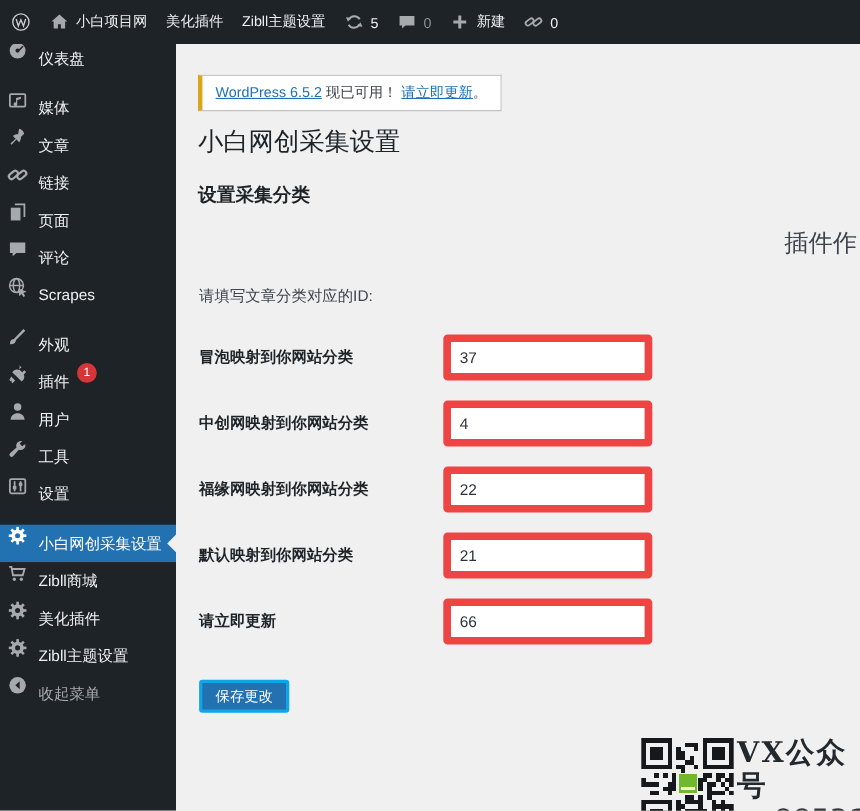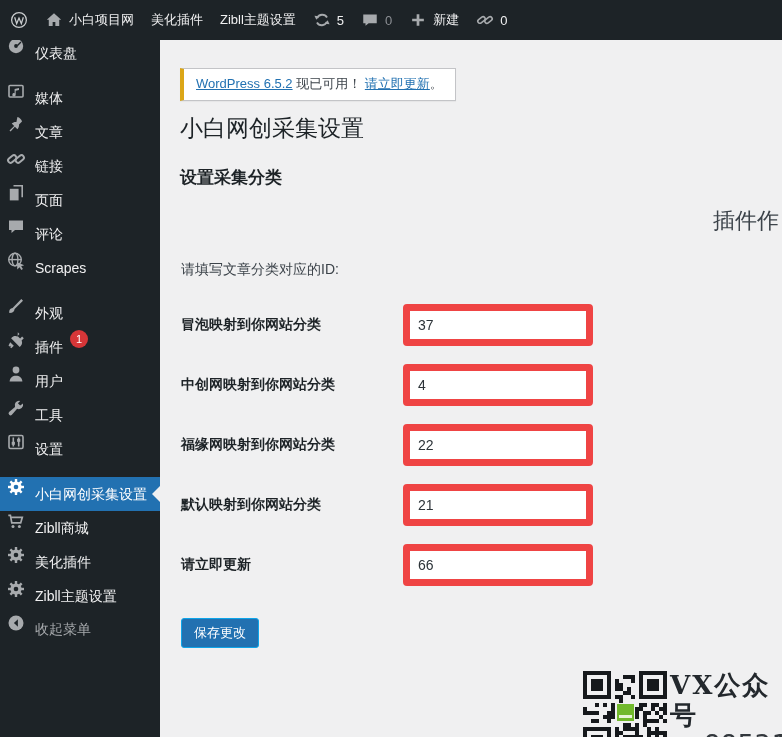--- a/index.html
+++ b/index.html
@@ -36,21 +36,21 @@
   .mi-row.active{background:#2271b1;color:#fff;}
   .mi-row.active .ico{color:#fff;}
   .mi-row.active::after{
     content:"";position:absolute;right:0;top:50%;margin-top:-8px;
     border:8px solid transparent;border-right-color:#f0f0f1;
   }
   .badge{
     background:#d63638;color:#fff;border-radius:50%;min-width:18px;height:18px;
     line-height:18px;text-align:center;font-size:11px;margin-left:7px;display:inline-block;
   }
-  .mi-row.collapse, .mi-row.collapse .ico{color:#a7aaad;font-family:Liberation Mono, monospace;}
+  .mi-row.collapse, .mi-row.collapse .ico{color:#a7aaad;}
   .cut{fill:#1d2327;}
   .active .cut{fill:#2271b1;}
   
   .content{position:absolute;left:160px;top:28px;right:0;bottom:0;}
   .notice{
     position:absolute;left:20px;top:40px;background:#fff;
     border:1px solid #c3c4c7;border-left:4px solid #dba617;
     padding:5px 12px;font-size:13px;color:#3c434a;white-space:nowrap;
     box-shadow:0 1px 1px rgba(0,0,0,.04);line-height:1.6;
   }
@@ -61,21 +61,21 @@
   .intro{position:absolute;left:21px;top:233px;margin:0;font-size:14px;color:#3c434a;}
   .frow{position:absolute;left:21px;height:30px;display:flex;align-items:center;}
   .frow label{width:222px;font-size:14px;font-weight:700;color:#1d2327;flex:none;}
   .frow input{
     width:160px;height:28px;border:7px solid #ef4444;border-radius:4px;
     padding:0 8px;font-size:14px;color:#2c3338;background:#fff;outline:none;
     font-family:"Liberation Sans",sans-serif;
   }
   .save-btn{
     position:absolute;left:21px;top:590px;height:30px;padding:0 12px;
-    background:#2271b1;border:1px solid #0ea5e9;border-radius:3px;color:#fff;
+    background:#2271b1;border:3px solid #0ea5e9;border-radius:3px;color:#fff;
     font-size:13px;cursor:pointer;font-family:"Liberation Sans",sans-serif;
   }
   
   .watermark{position:absolute;left:423px;top:643px;display:flex;align-items:flex-start;}
   .qr svg{width:84px;height:84px;display:block;}
   .wm-text{margin-left:3px;}
   .wm1{font-family:"DejaVu Serif",serif;font-weight:700;font-size:26px;color:#23282d;line-height:1.15;letter-spacing:2px;}
   .wm2{font-family:"DejaVu Sans Mono",monospace;font-size:28px;color:#32373c;line-height:1.1;}
 </style>
 </head>

